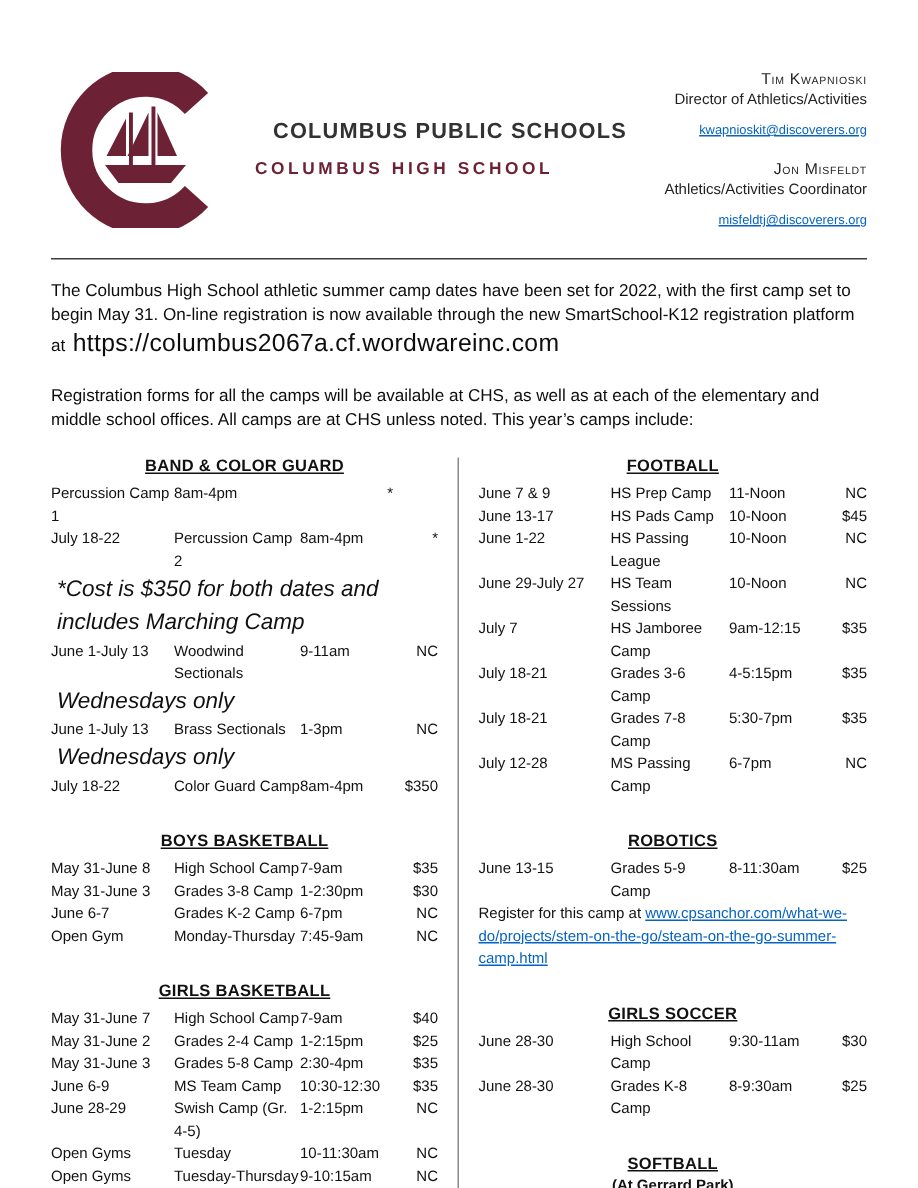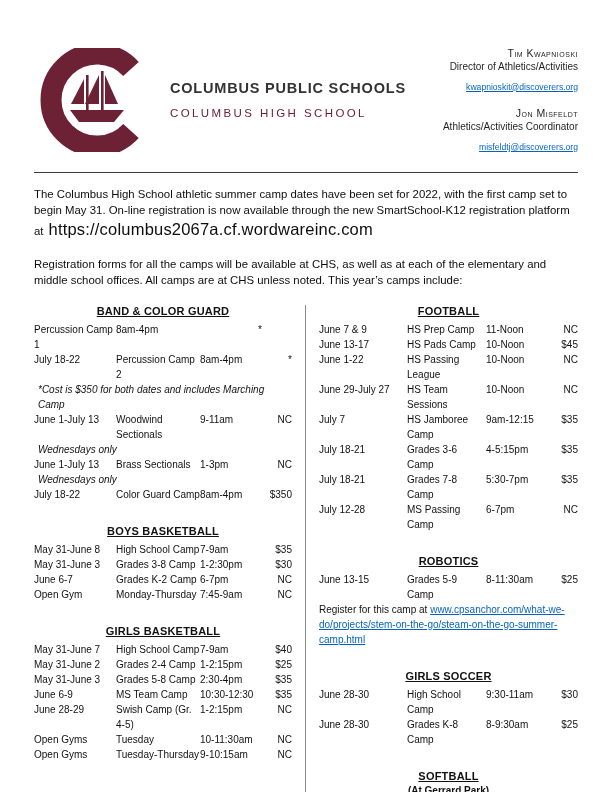--- a/index.html
+++ b/index.html
@@ -6,22 +6,22 @@
   .page {
     width:612px; height:792px; background:#ffffff; margin:0 auto;
     font-family:"Liberation Sans", sans-serif; color:#111;
     position:relative; overflow:hidden; box-sizing:border-box;
   }
 
   
   .header { display:flex; align-items:center; padding:44px 34px 6px 38px; }
   .logo { width:118px; height:104px; flex:0 0 auto; }
   .school-names { margin-left:14px; }
-  .district-name { font-size:14.5px; font-weight:bold; letter-spacing:0.8px; color:#323232; }
-  .school-name { font-size:11.5px; font-weight:normal; letter-spacing:2.4px; color:#6d2135; margin-top:11px; }
+  .district-name { font-size:14.5px; font-weight:bold; letter-spacing:0.8px; color:#323232;margin-left:12px; }
+  .school-name { font-size:11.5px; font-weight:bold; letter-spacing:2.4px; color:#6d2135; margin-top:11px; }
   .contacts { margin-left:auto; text-align:right; line-height:1.35; padding-top:2px; }
   .contact + .contact { margin-top:11px; }
   .contact-name { font-size:10.5px; font-variant:small-caps; letter-spacing:0.5px; color:#1f1f1f; }
   .contact-title { font-size:10px; color:#1f1f1f; }
   .contact-email { font-size:8.6px; color:#0563c1; text-decoration:underline; }
 
   .rule { border:none; border-top:1.6px solid #3c3c3c; margin:10px 34px 14px 34px; }
 
   
   .intro, .intro2 { margin:0 34px; font-size:11.4px; line-height:1.4; color:#0d0d0d; }
@@ -39,21 +39,21 @@
     text-align:center; font-weight:bold; font-size:11px;
     text-decoration:underline; margin-bottom:5px; letter-spacing:0.2px;
   }
   .section-subtitle { text-align:center; font-weight:bold; font-size:10px; margin:-2px 0 5px 0; }
 
   .camp-row { display:grid; font-size:10px; line-height:1.5; }
   .col-left  .camp-row { grid-template-columns:82px 1fr 62px 30px; }
   .col-right .camp-row { grid-template-columns:88px 1fr 60px 32px; }
   .cell-cost { text-align:right; }
 
-  .note-row { font-style:italic; font-size:10px; line-height:1.5; padding-left:4px; }
+  .note-row { font-style:italic; font-size:15px; line-height:1.5; padding-left:4px; }
   .link-row { font-style:normal; font-size:10px; padding-left:0; line-height:1.5; }
   .ext-link { color:#0563c1; text-decoration:underline; overflow-wrap:anywhere; }
 </style>
 </head>
 <body>
 
 <div class="page">
 
   <div class="header">
     <div class="logo">

